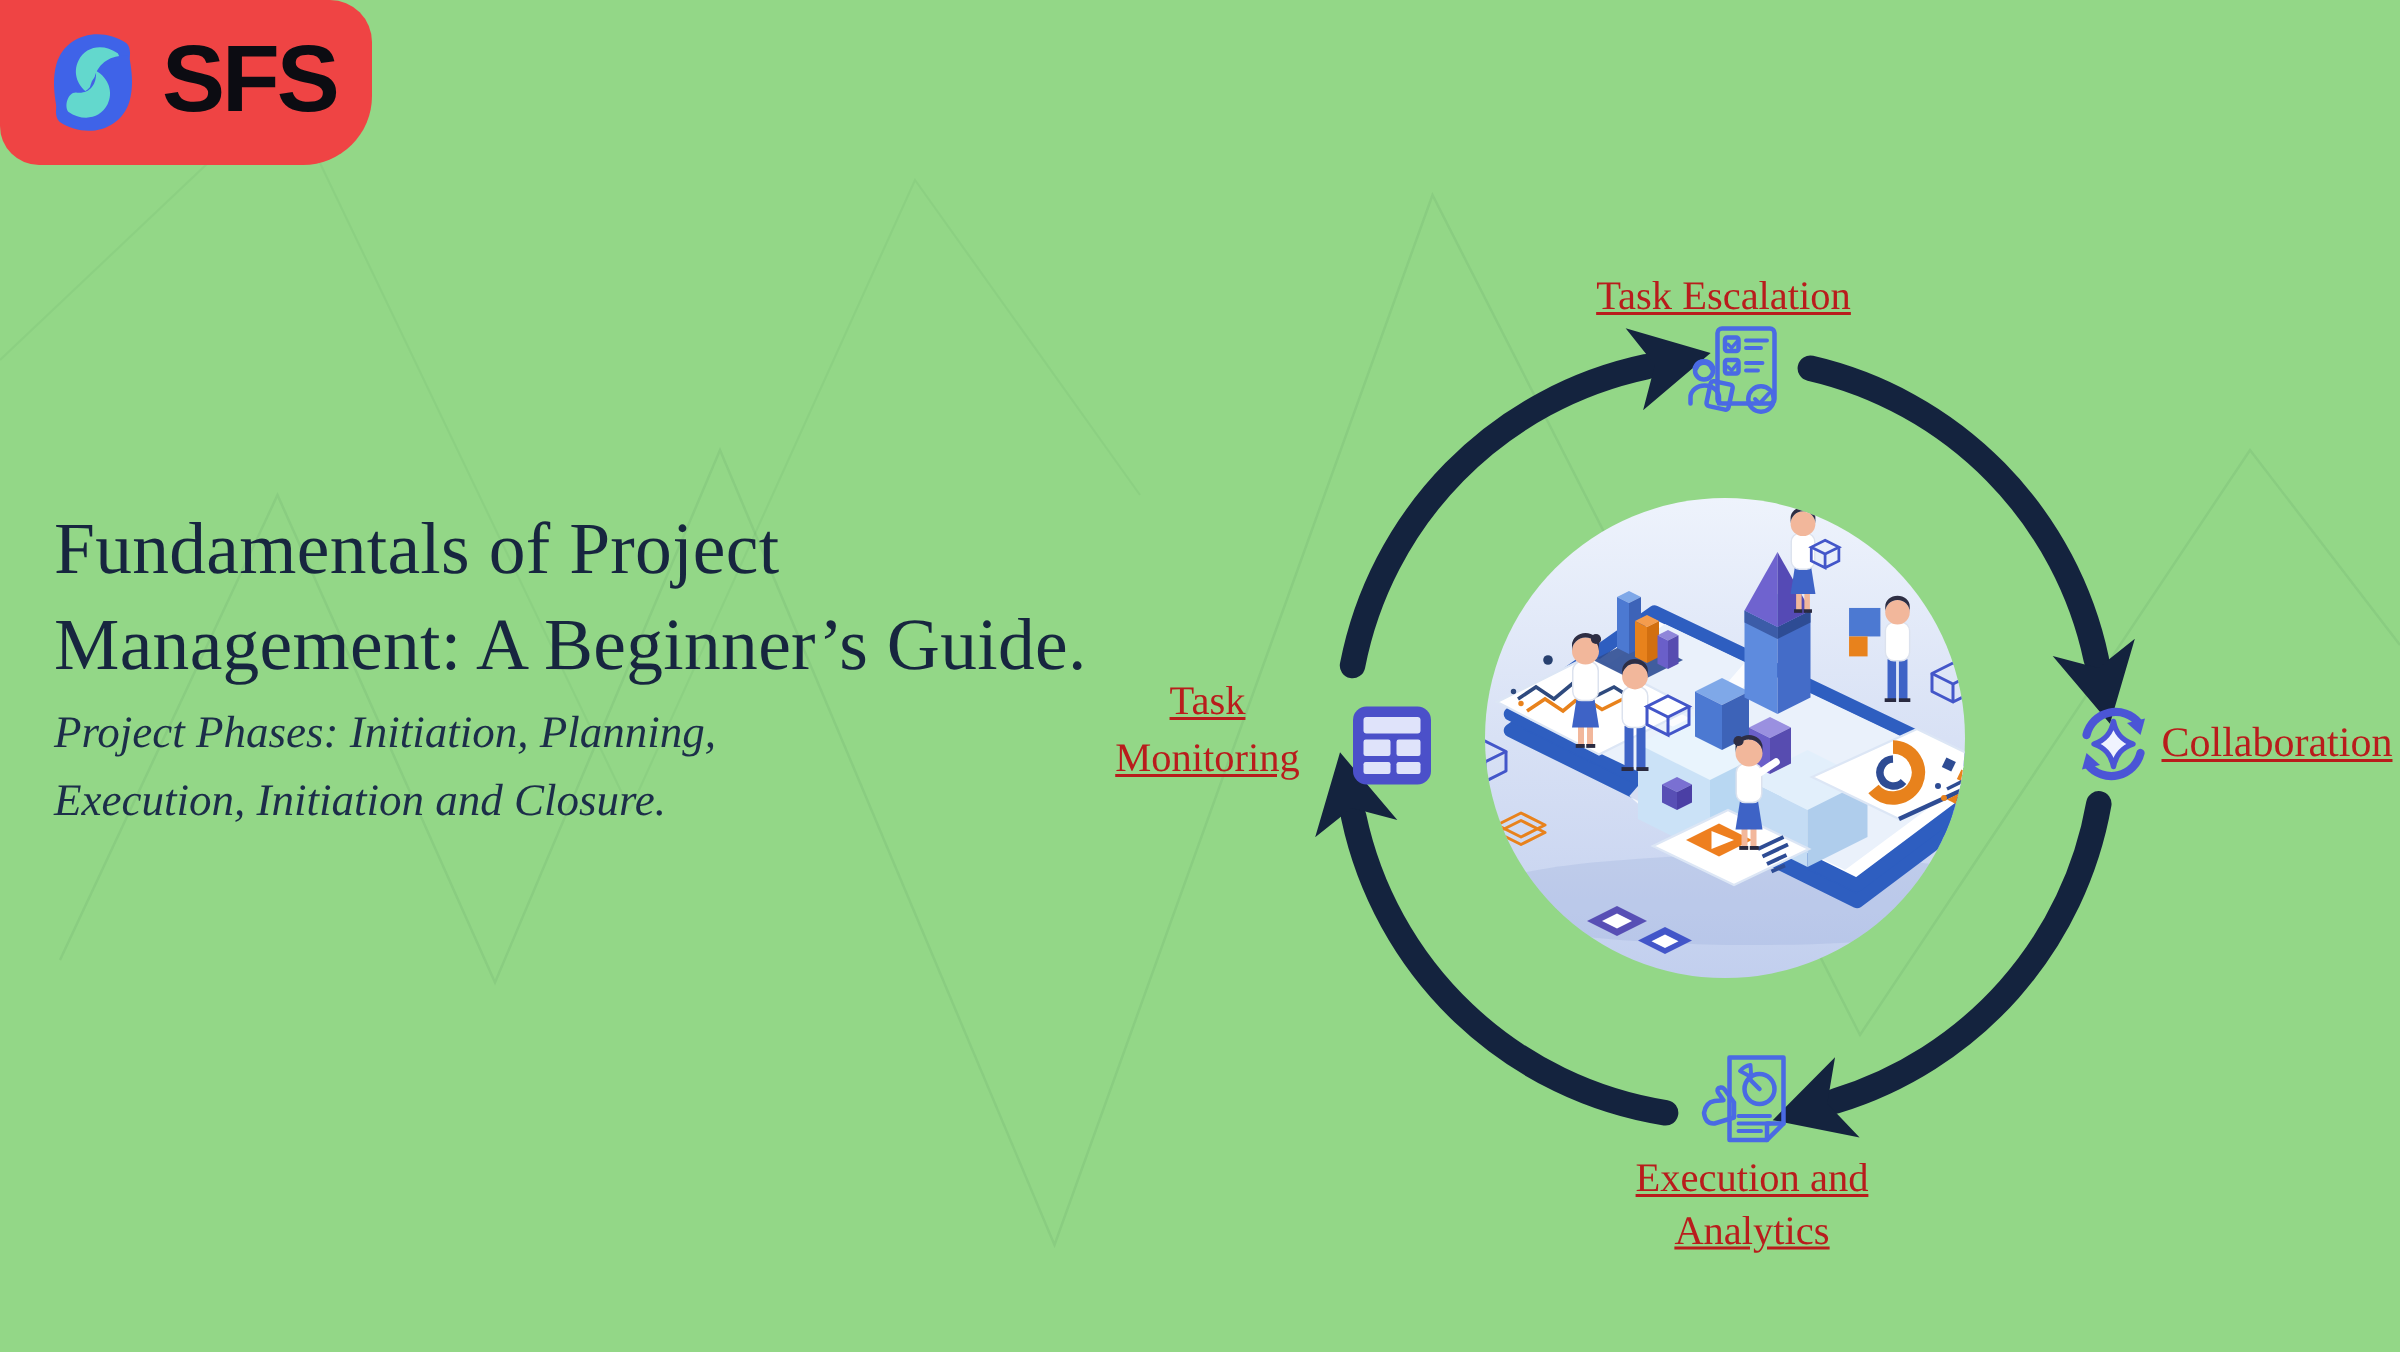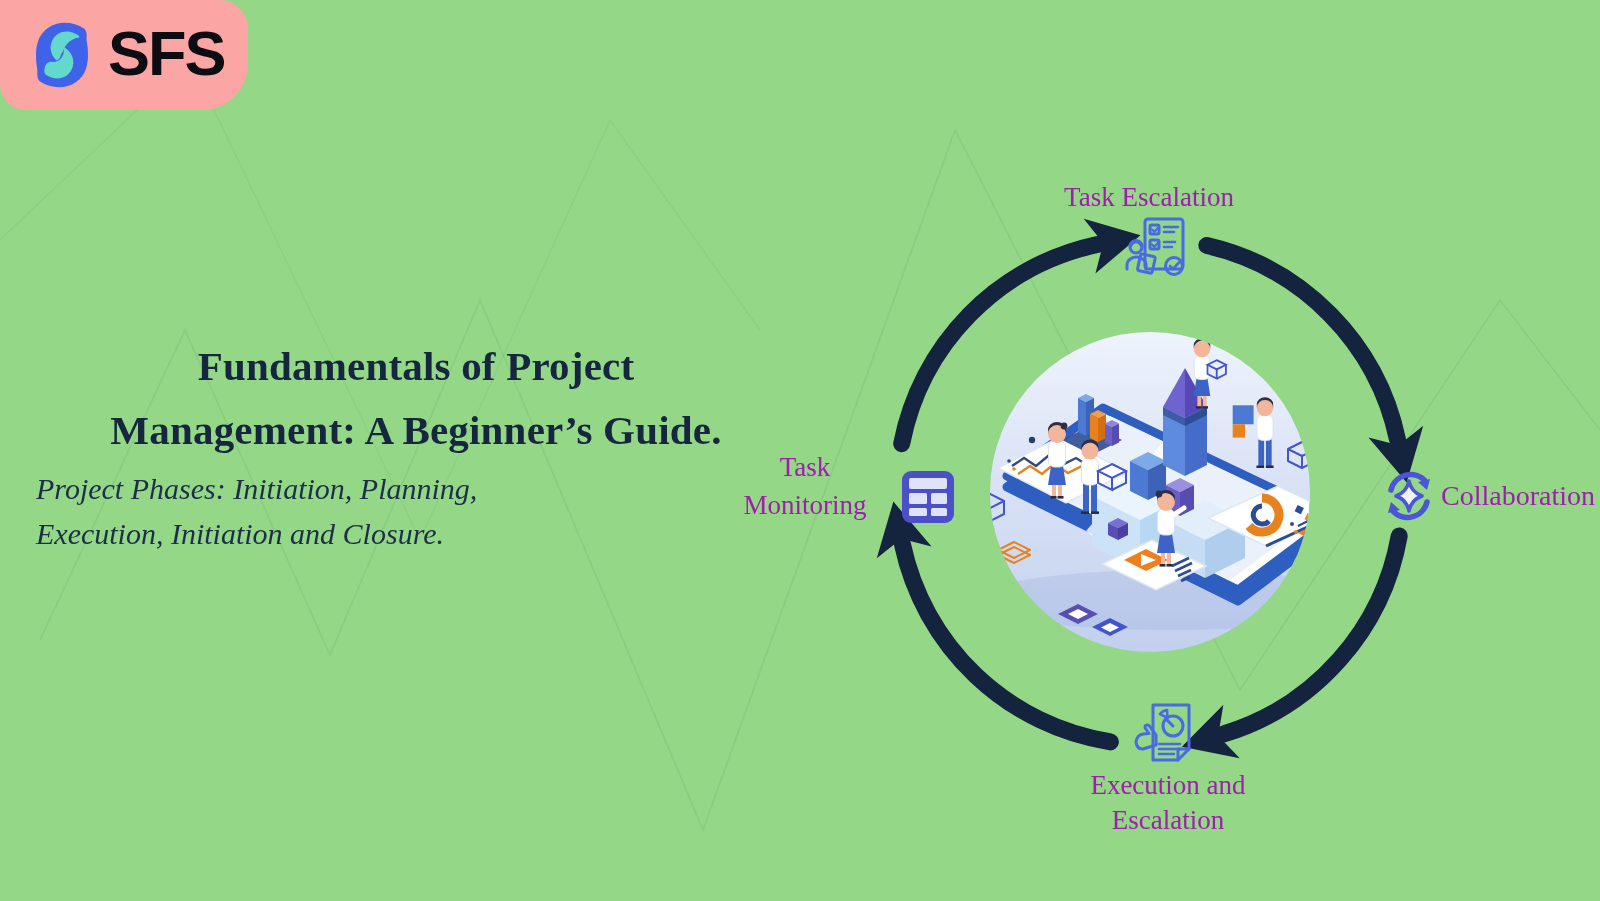--- a/index.html
+++ b/index.html
@@ -6,40 +6,40 @@
   body{
     width:1600px;height:901px;position:relative;overflow:hidden;
     background:#93D787;
     font-family:"Liberation Serif","DejaVu Serif",serif;
   }
   .bg-pattern{position:absolute;left:0;top:0;width:1600px;height:901px;}
 
   
   .logo-card{
     position:absolute;left:0;top:0;width:248px;height:110px;
-    background:#fca5a5;border-radius:0 28px 46px 26px;
+    background:#ef4444;border-radius:0 28px 46px 26px;
     display:flex;align-items:center;gap:12px;padding-left:28px;box-sizing:border-box;
   }
   .logo-text{
     font-family:"Liberation Sans","DejaVu Sans",sans-serif;
     font-weight:700;font-size:63px;letter-spacing:-2px;color:#0C0C12;line-height:1;
     padding-bottom:4px;
   }
 
   
   .hero{position:absolute;left:36px;top:334px;width:760px;color:#17263F;}
-  .hero-title{font-size:41px;font-weight:700;line-height:64px;letter-spacing:.2px;text-align:center;}
+  .hero-title{font-size:49px;font-weight:400;line-height:64px;letter-spacing:.2px;}
   .hero-title span{display:block;}
   .hero-sub{margin-top:4px;font-style:italic;font-size:30px;line-height:45px;color:#1C2E49;}
   .hero-sub span{display:block;}
 
   
   .diagram{position:absolute;left:770px;top:140px;width:800px;height:745px;}
   .diagram svg{position:absolute;left:0;top:0;}
-  .cycle-label{position:absolute;color:#a21caf;font-size:27px;line-height:35px;text-align:center;}
+  .cycle-label{position:absolute;color:#b91c1c;font-size:27px;line-height:35px;text-align:center;text-decoration:underline;}
   .cycle-label span{display:block;}
   #lbl-task-escalation{left:179px;top:40px;width:400px;}
   #lbl-collaboration{left:671px;top:338px;width:280px;text-align:left;font-size:28px;}
   #lbl-reporting{left:248px;top:628px;width:300px;}
   #lbl-task-management{left:-115px;top:308px;width:300px;line-height:38px;}
 </style>
 </head>
 <body>
 
 <svg class="bg-pattern" width="1600" height="901" viewBox="0 0 1600 901">
@@ -341,19 +341,19 @@
   <div class="cycle-label" id="lbl-task-escalation">
     <span>Task Escalation</span>
     <span></span>
   </div>
   <div class="cycle-label" id="lbl-collaboration">
     <span>Collaboration</span>
     <span></span>
   </div>
   <div class="cycle-label" id="lbl-reporting">
     <span>Execution and</span>
-    <span>Escalation</span>
+    <span>Analytics</span>
   </div>
   <div class="cycle-label" id="lbl-task-management">
     <span>Task</span>
     <span>Monitoring</span>
   </div>
 </div>
 
 </body></html>

